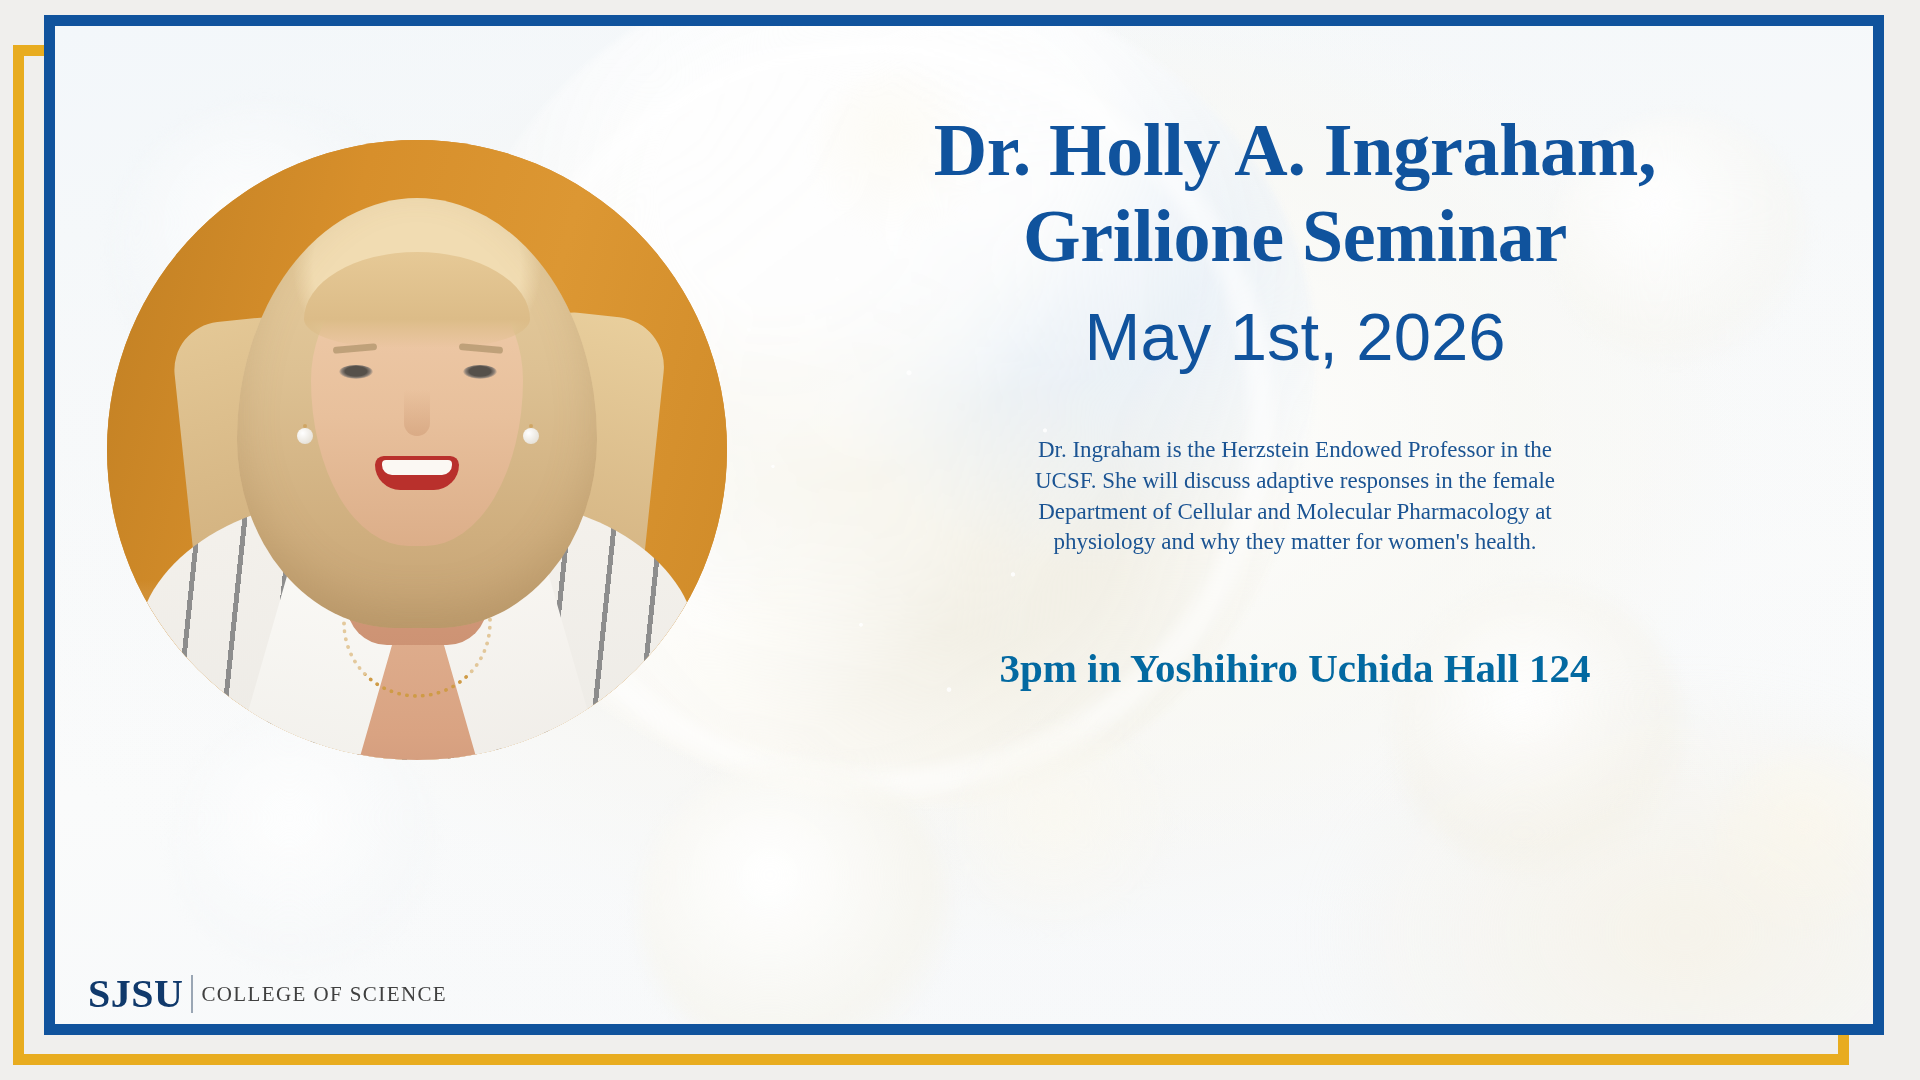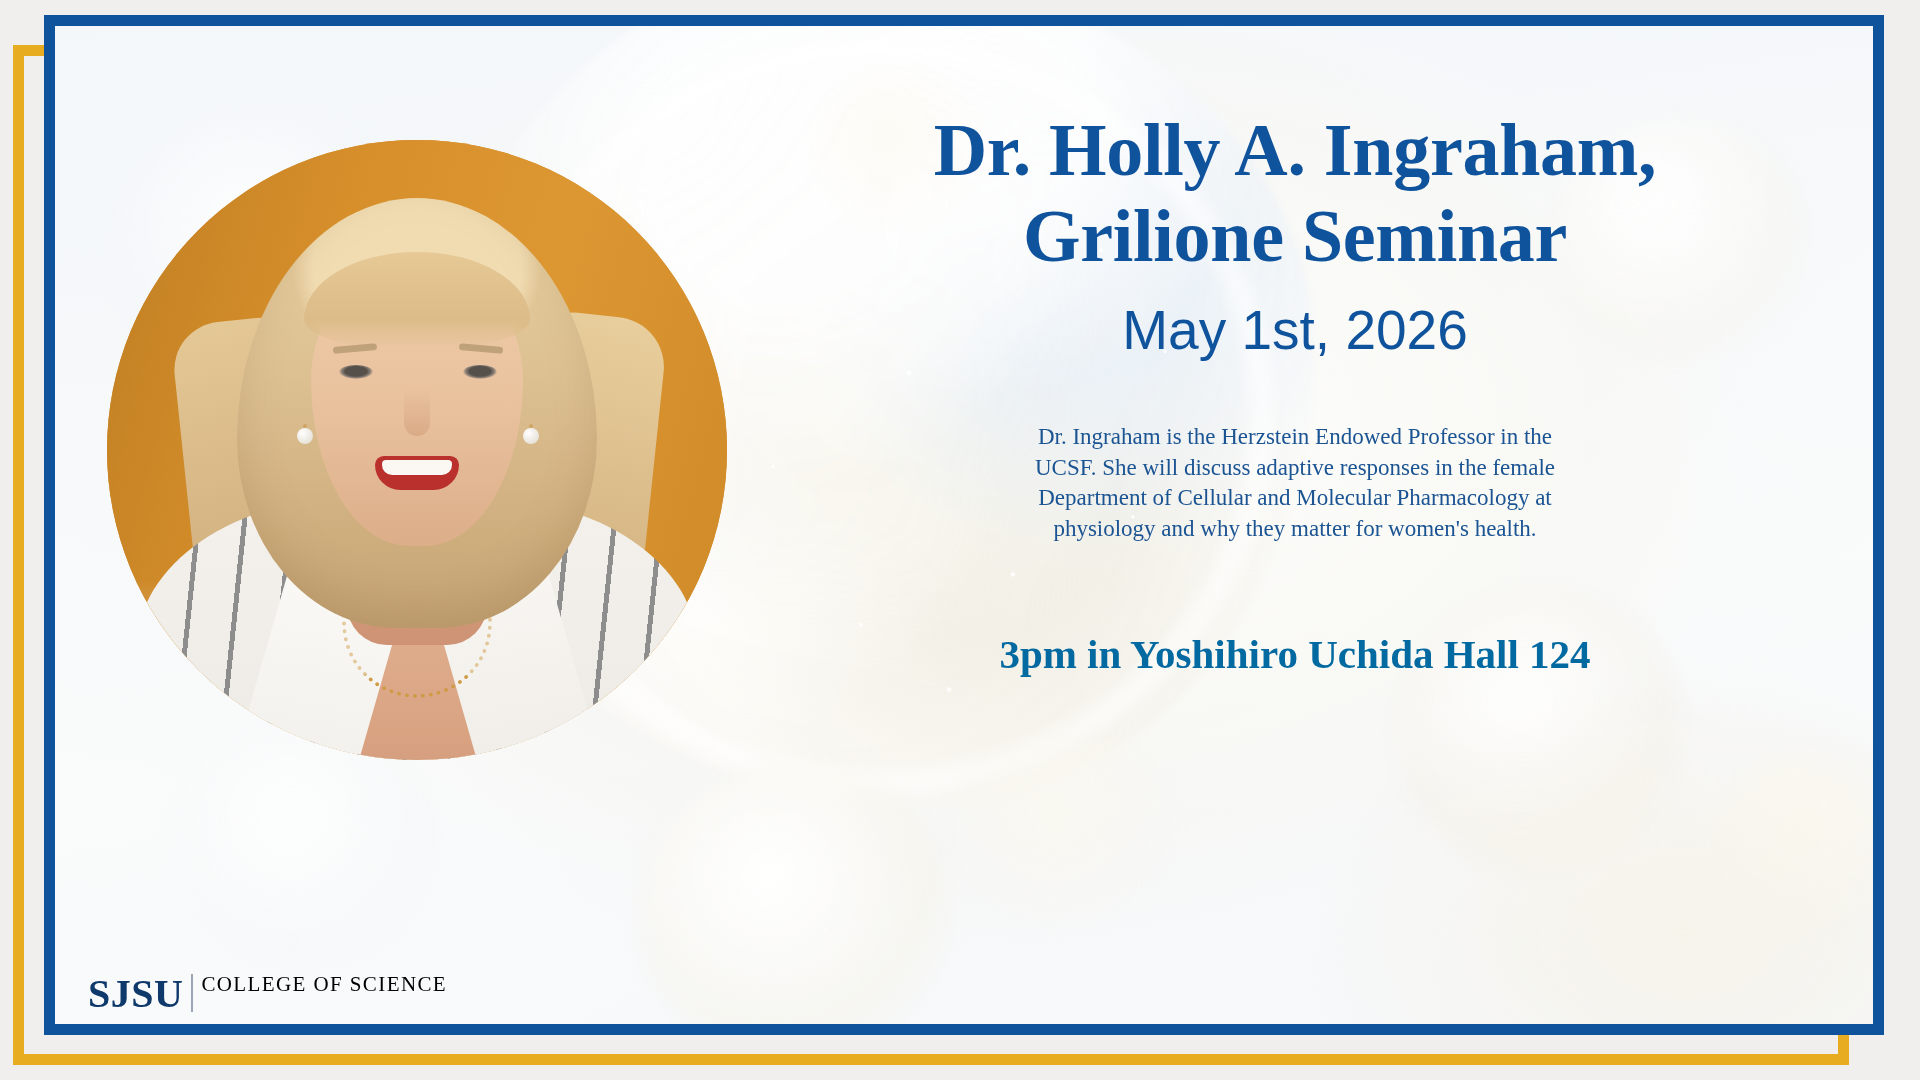--- a/index.html
+++ b/index.html
@@ -319,21 +319,21 @@
     font-size: 74px;
     line-height: 1.16;
     letter-spacing: -.3px;
     color: #10539d;
   }
 
   .date {
     margin-top: 20px;
     font-family: "Liberation Sans", sans-serif;
     font-weight: 400;
-    font-size: 55px;
+    font-size: 67px;
     line-height: 1.1;
     color: #10539d;
   }
 
   .blurb {
     margin: 62px auto 0;
     width: 960px;
     font-family: "Liberation Serif", serif;
     font-size: 23px;
     line-height: 1.33;
@@ -348,40 +348,41 @@
     color: #0369a1;
   }
 
   
   .logo {
     position: absolute;
     left: 88px;
     bottom: 66px;
     z-index: 7;
     display: flex;
+    align-items: center;
     gap: 8px;
   }
   .logo-sjsu {
     font-family: "Liberation Serif", serif;
     font-weight: 700;
     font-size: 40px;
     letter-spacing: .5px;
     color: #10396b;
     line-height: 1;
   }
   .logo-rule {
     width: 2px;
     height: 38px;
     background: #9aa6b4;
   }
   .logo-dept {
     font-family: "Liberation Serif", serif;
     font-size: 21px;
     letter-spacing: 1.4px;
-    color: #000000;
+    color: #404040;
     line-height: 1;
     font-variant: small-caps;
     text-transform: uppercase;
   }
 </style>
 </head>
 <body>
 
 <div id="poster">
 

